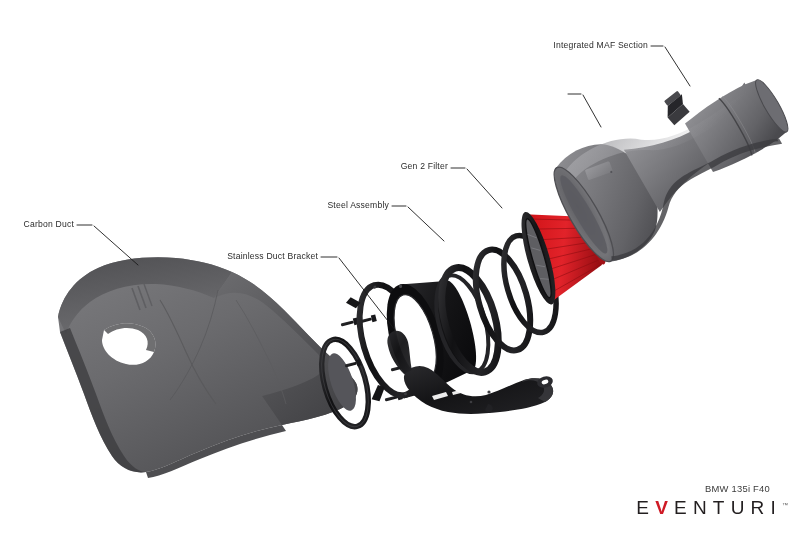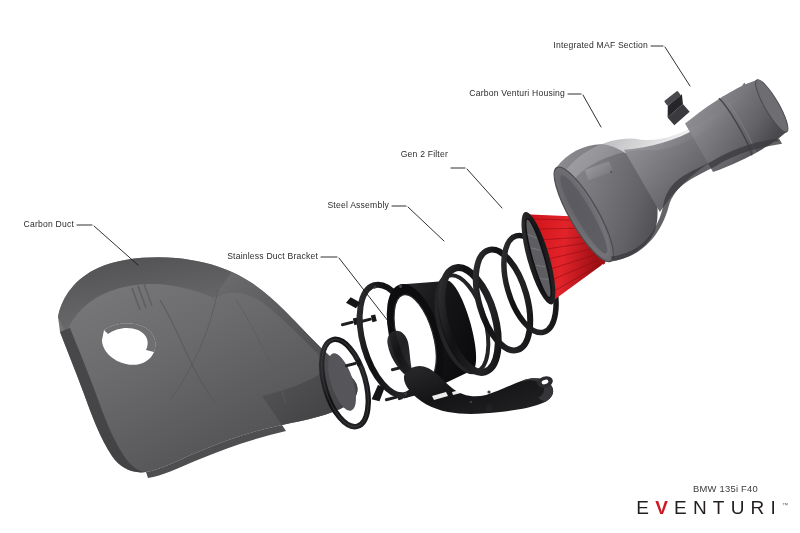--- a/index.html
+++ b/index.html
@@ -32,21 +32,21 @@
   #brand{
     position:absolute;
     right:12px;
     bottom:14px;
     text-align:right;
   }
   #brand .model{
     font-size:9.4px;
     color:#3a3a3a;
     letter-spacing:.25px;
-    margin:0 30px 3px 0;
+    margin:0 18px 3px 0;
   }
   #brand .wordmark{
     font-size:19px;
     color:#231f20;
     letter-spacing:6.2px;
     font-weight:400;
     white-space:nowrap;
   }
   #brand .wordmark .vee{color:#cf1a25;font-weight:700;}
   #brand .tm{
@@ -361,23 +361,22 @@
       <path d="M77 225 L92 225"></path>
       <path d="M94 226 L138 265"></path>
 
       <path d="M321 257 L337 257"></path>
       <path d="M339 258 L395 330"></path>
     </g>
   </svg>
 
   <div class="callout r" style="left:420px;top:41px;width:228px;">Integrated MAF Section</div>
 
-  <div class="callout r" style="left:340px;top:89px;width:225px;">Carbon Venturi Housing</div>
-
-  <div class="callout r" style="left:300px;top:150px;width:148px;">Gen 2 Filter</div>
+
+  <div class="callout r" style="left:300px;top:162px;width:148px;">Gen 2 Filter</div>
 
   <div class="callout r" style="left:240px;top:201px;width:149px;">Steel Assembly</div>
 
   <div class="callout r" style="left:-12px;top:220px;width:86px;">Carbon Duct</div>
 
   <div class="callout r" style="left:180px;top:252px;width:138px;">Stainless Duct Bracket</div>
 
   <div id="brand">
     <div class="model">BMW 135i F40</div>
     <div class="wordmark"><span>E</span><span class="vee">V</span><span>ENTURI</span><span class="tm">™</span></div>

